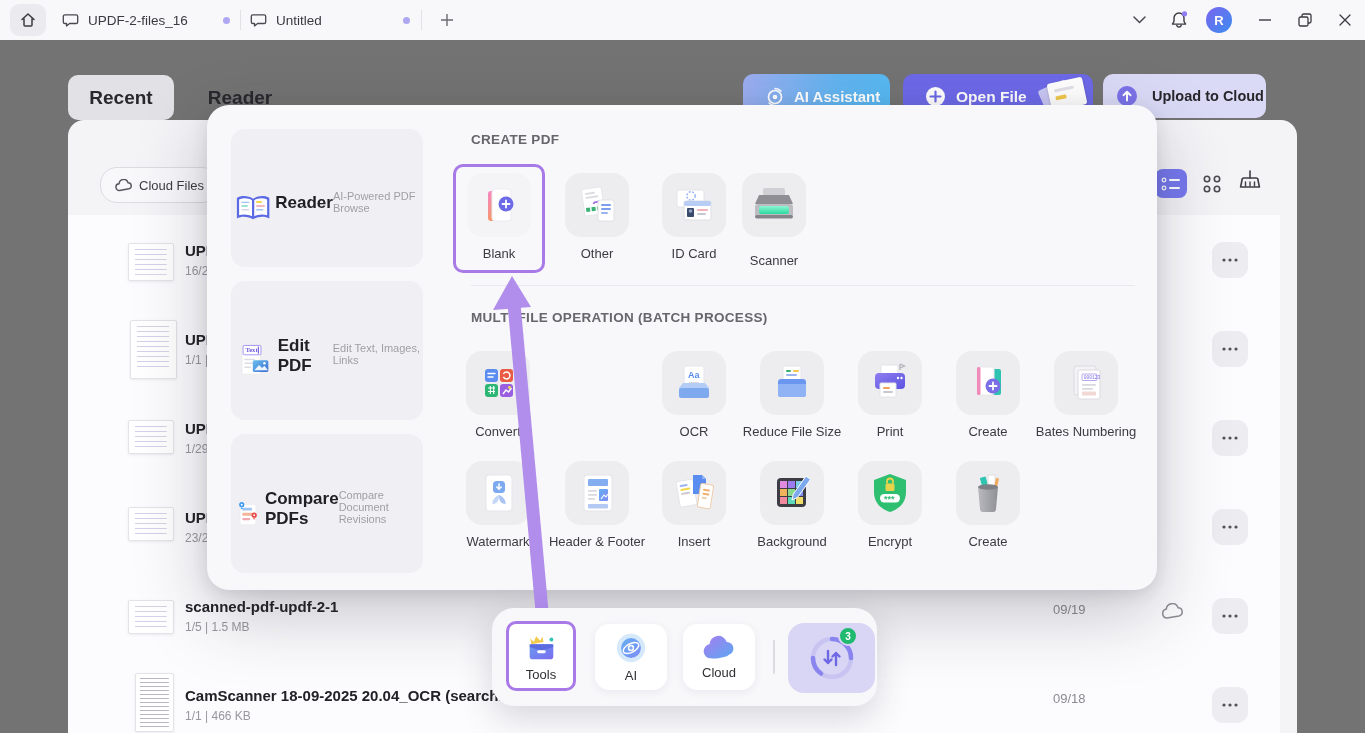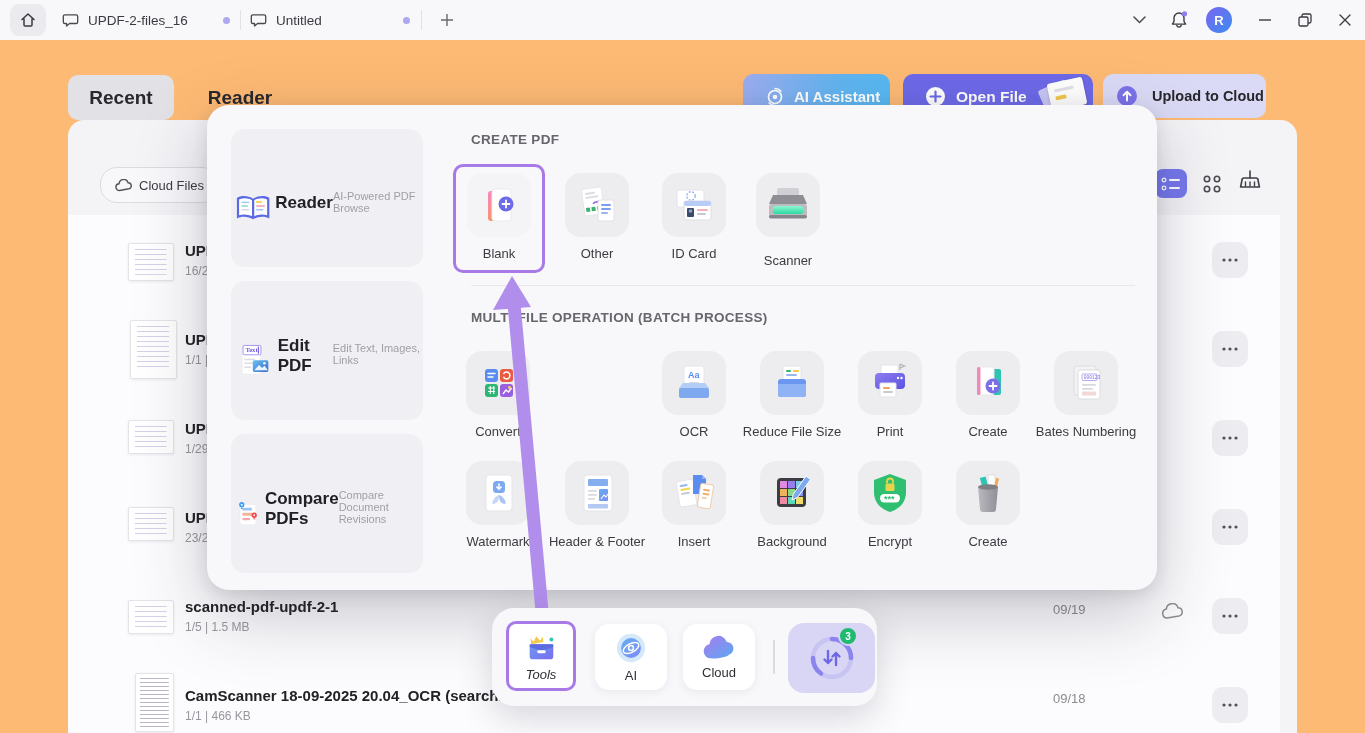--- a/index.html
+++ b/index.html
@@ -1,16 +1,16 @@
 <!DOCTYPE html>
 <html><head>
 <meta charset="utf-8">
 <style>
   html,body{margin:0;padding:0;background:#e4e3e7;}
-  #app{position:relative;width:1365px;height:733px;overflow:hidden;background:#fdba74;
+  #app{position:relative;width:1365px;height:733px;overflow:hidden;background:#737373;
        font-family:"Liberation Sans",sans-serif;-webkit-font-smoothing:antialiased;}
   .abs{position:absolute;}
   svg{display:block;}
   
   #titlebar{position:absolute;left:0;top:0;width:1365px;height:40px;background:#f8f7fa;z-index:20;}
   .home-btn{position:absolute;left:10px;top:4px;width:36px;height:32px;background:#ebeaee;border-radius:9px;
             display:flex;align-items:center;justify-content:center;}
   .tab{position:absolute;top:0;height:40px;display:flex;align-items:center;}
   .tab-label{font-size:13.5px;color:#3a3a40;}
   .tab-dot{width:7px;height:7px;border-radius:50%;background:#aea8f2;}
@@ -57,21 +57,21 @@
   .mod-div{position:absolute;left:264px;top:180px;width:664px;height:1px;background:#e9e8ec;}
   
   #dock{position:absolute;left:492px;top:608px;width:385px;height:98px;background:#f8f7fa;border-radius:22px;
         box-shadow:0 12px 34px rgba(50,50,70,.18);z-index:8;}
   .dock-slot{position:absolute;width:72px;height:66px;top:16px;background:#fff;border-radius:14px;
              display:flex;flex-direction:column;align-items:center;justify-content:center;gap:3px;
              box-shadow:0 2px 8px rgba(60,60,90,.08);}
   .dock-label{font-size:13px;color:#2f2f34;}
   #tools-slot{position:absolute;left:14px;top:13px;width:70px;height:70px;background:#fff;border:3.5px solid #a87ae8;
               border-radius:10px;box-sizing:border-box;display:flex;flex-direction:column;align-items:center;
-              justify-content:center;gap:2px;font-style:italic;}
+              justify-content:center;gap:2px;}
   #transfer-btn{position:absolute;left:296px;top:15px;width:87px;height:70px;background:#d8d6f4;border-radius:16px;
                 display:flex;align-items:center;justify-content:center;}
   #transfer-badge{position:absolute;left:50px;top:3px;width:16px;height:16px;border-radius:50%;background:#1fba70;
                   border:2px solid #d8d6f4;color:#fff;font-size:10px;font-weight:bold;
                   display:flex;align-items:center;justify-content:center;}
   #arrow{position:absolute;left:0;top:0;z-index:6;pointer-events:none;}
 </style>
 </head>
 <body>
 
@@ -418,21 +418,21 @@
         <rect x="13" y="18" width="27" height="5" rx="2" fill="#b7cdf6"></rect>
         <rect x="16" y="25" width="7" height="9" rx="1" fill="#3a4a6b"></rect>
             <circle cx="19.5" cy="28" r="1.8" fill="#8ea4c8"></circle>
         <rect x="26" y="26" width="11" height="2" rx="1" fill="#f2b0b8"></rect>
             <rect x="26" y="30" width="9" height="2" rx="1" fill="#c9c8d2"></rect>
       </svg>
         </div>
       <div class="tlabel">ID Card</div>
     </div>
 
-    <div class="tool" style="left:533px;top:68px;gap:16px;">
+    <div class="tool" style="left:519px;top:68px;gap:16px;">
       <div class="tile">
           <svg width="46" height="44" viewBox="0 0 46 44">
         <rect x="12" y="5" width="22" height="8" rx="2" fill="#cfcfd4"></rect>
         <path d="M8 12 h30 l4 9 H4 Z" fill="#8e8e94"></path>
         <rect x="4" y="21" width="38" height="13" rx="3" fill="#bcbcc1"></rect>
         <rect x="8" y="23" width="30" height="8" rx="2" fill="url(#ggreen)"></rect>
         <rect x="4" y="32" width="38" height="3.5" rx="1.7" fill="#84848a"></rect>
       </svg>
         </div>
       <div class="tlabel">Scanner</div>

